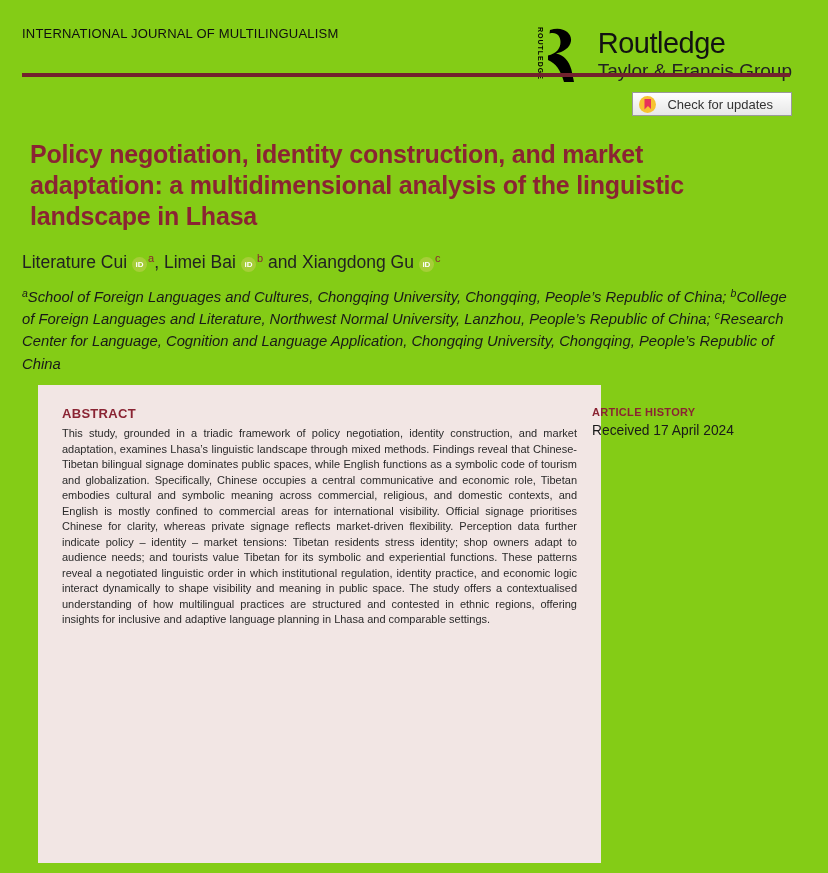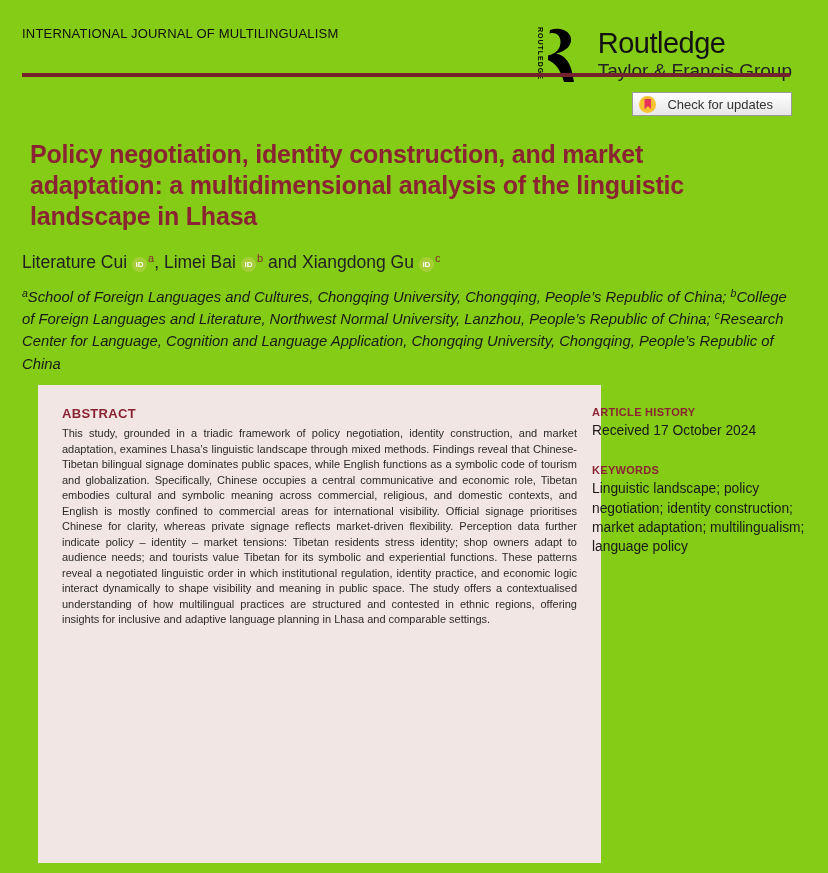--- a/index.html
+++ b/index.html
@@ -136,21 +136,17 @@
   </div>
 
   <div class="abstract-box">
     <div class="abstract-heading">ABSTRACT</div>
     <div class="abstract-text">This study, grounded in a triadic framework of policy negotiation, identity construction, and market adaptation, examines Lhasa’s linguistic landscape through mixed methods. Findings reveal that Chinese-Tibetan bilingual signage dominates public spaces, while English functions as a symbolic code of tourism and globalization. Specifically, Chinese occupies a central communicative and economic role, Tibetan embodies cultural and symbolic meaning across commercial, religious, and domestic contexts, and English is mostly confined to commercial areas for international visibility. Official signage prioritises Chinese for clarity, whereas private signage reflects market-driven flexibility. Perception data further indicate policy – identity – market tensions: Tibetan residents stress identity; shop owners adapt to audience needs; and tourists value Tibetan for its symbolic and experiential functions. These patterns reveal a negotiated linguistic order in which institutional regulation, identity practice, and economic logic interact dynamically to shape visibility and meaning in public space. The study offers a contextualised understanding of how multilingual practices are structured and contested in ethnic regions, offering insights for inclusive and adaptive language planning in Lhasa and comparable settings.</div>
   </div>
 
   <div class="side-col">
     <div class="side-block">
       <div class="side-heading">ARTICLE HISTORY</div>
-      <div class="side-text">Received 17 October 2024</div>
-    </div>
-    <div class="side-block">
-      <div class="side-heading">KEYWORDS</div>
-      <div class="side-text">Linguistic landscape; policy negotiation; identity construction; market adaptation; multilingualism; language policy</div>
+      <div class="side-text">Received 17 April 2024</div>
     </div>
   </div>
 
 </div>
 
 </body></html>

